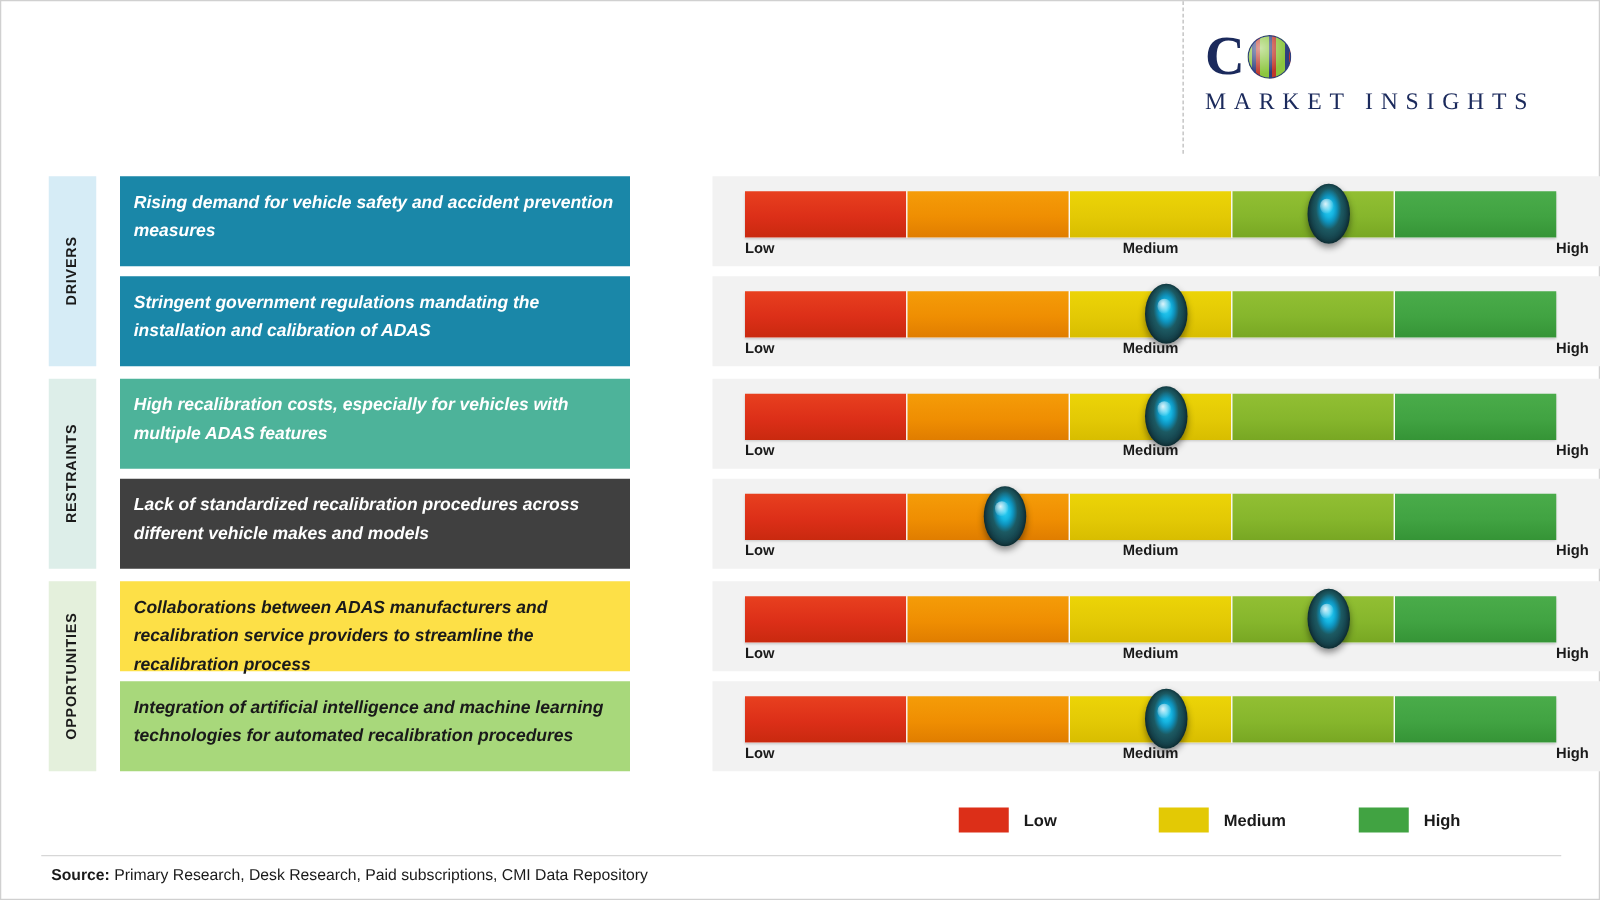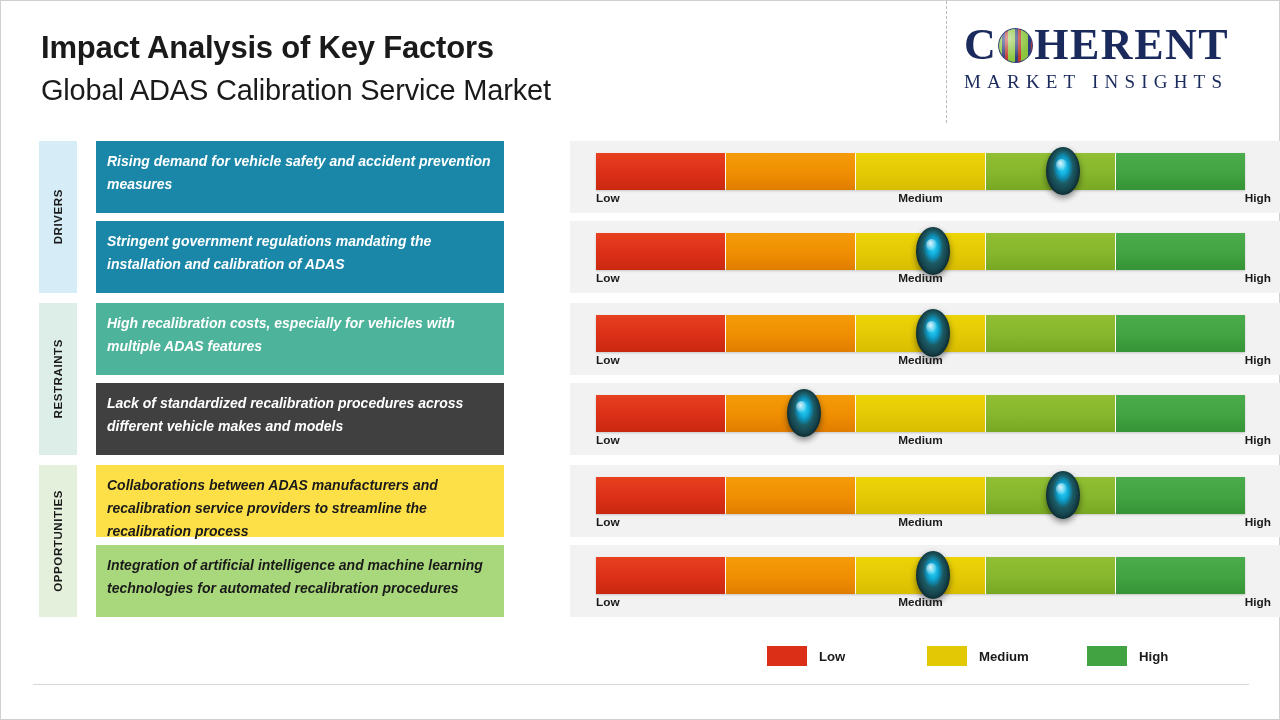--- a/index.html
+++ b/index.html
@@ -148,32 +148,27 @@
     position:absolute;left:40px;top:692px;
     font-size:12.6px;color:#1a1a1a;white-space:nowrap;
   }
   #source b{font-weight:bold;}
 </style>
 </head>
 <body>
 
 <div id="page">
 
-  <div id="title-block">
-    <div id="title-main">Impact Analysis of Key Factors</div>
-    <div id="title-sub">Global ADAS Calibration Service Market</div>
-  </div>
 
   <div id="divider-dashed"></div>
 
   <div id="logo">
     <div id="logo-word">
       <span>C</span>
       <span id="logo-globe"></span>
-      <span>HERENT</span>
     </div>
     <div id="logo-tag">MARKET INSIGHTS</div>
   </div>
 
   <div id="content">
       <div class="band" style="height: 152px; margin-bottom: 10px;">
         <div class="cat-label" style="height: 152px; background: rgb(214, 236, 246);">
           <span>DRIVERS</span>
         </div>
         <div class="rows">
@@ -324,14 +319,17 @@
         <div class="legend-swatch" style="background: rgb(227, 201, 5);"></div>
         <div class="legend-text">Medium</div>
       </div>
       <div class="legend-item">
         <div class="legend-swatch" style="background: rgb(65, 163, 66);"></div>
         <div class="legend-text">High</div>
       </div>
     </div>
 
   <div id="footer-rule"></div>
+  <div id="source">
+    <b>Source:</b><span> Primary Research, Desk Research, Paid subscriptions, CMI Data Repository</span>
+  </div>
 
 </div>
 
 </body></html>

